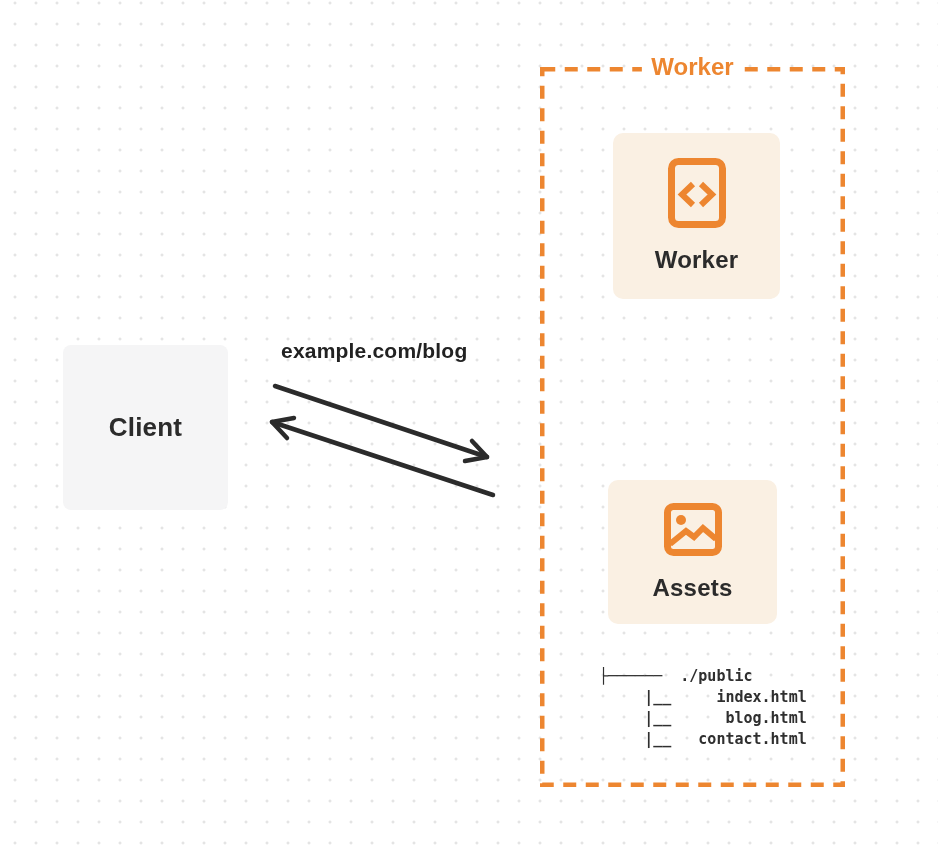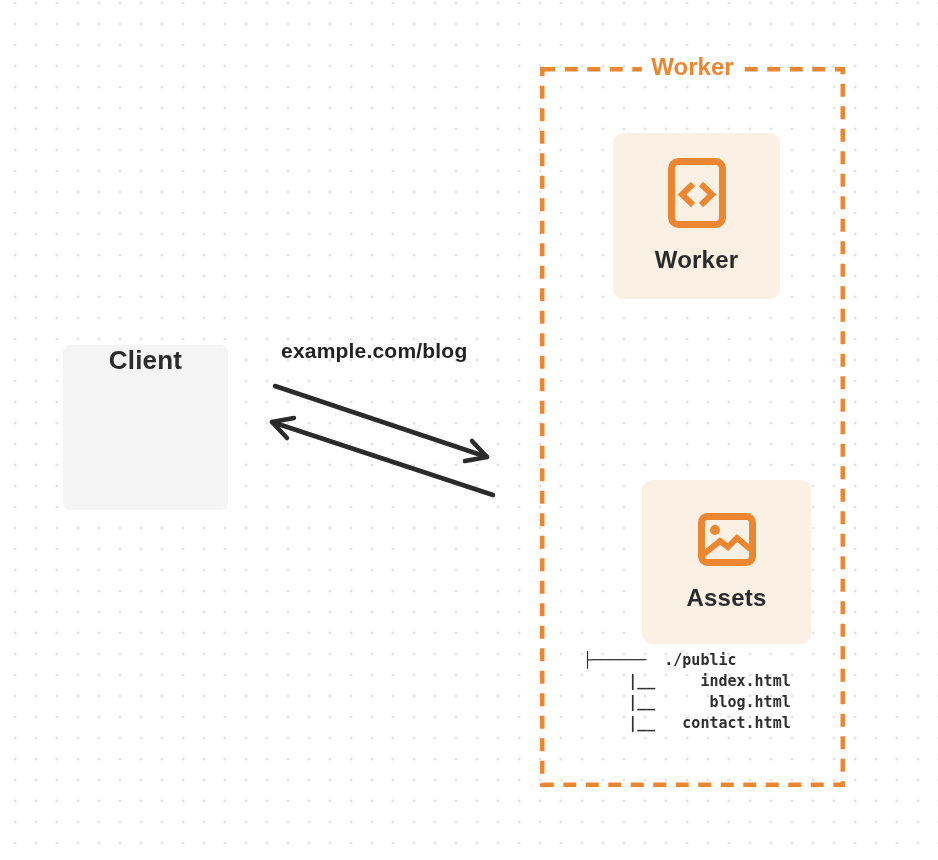--- a/index.html
+++ b/index.html
@@ -14,21 +14,21 @@
     background-color: #ffffff;
     background-image: radial-gradient(circle, #dbdbdb 1.2px, rgba(0,0,0,0) 1.4px);
     background-size: 21px 21px;
     background-position: 4.5px -7.5px;
   }
   
   .client-box {
     position: absolute; left: 63px; top: 345px;
     width: 165px; height: 165px;
     background: #f5f5f6; border-radius: 8px;
-    display: flex; align-items: flex-start; justify-content: center;
+    display: flex; align-items: center; justify-content: center;
   }
   .client-box .label {
     font-size: 26px; font-weight: 700; color: #2b2b2b; letter-spacing: 0.2px;
   }
   
   .request-label {
     position: absolute; left: 281px; top: 339px;
     font-size: 21px; font-weight: 700; color: #222; letter-spacing: 0.2px;
     white-space: nowrap;
   }
@@ -48,28 +48,28 @@
     white-space: nowrap; z-index: 2;
   }
   
   .node {
     position: absolute;
     background: #faf0e3; border-radius: 10px;
     display: flex; flex-direction: column;
     align-items: center; justify-content: center; gap: 18px;
   }
   .node-worker { left: 73px; top: 66px; width: 167px; height: 166px; }
-  .node-assets { left: 68px; top: 413px; width: 169px; height: 164px; margin-left: 34px; }
+  .node-assets { left: 68px; top: 413px; width: 169px; height: 144px; }
   .node .label {
     font-size: 24px; font-weight: 700; color: #2b2b2b; letter-spacing: 0.2px;
   }
   
   .file-tree {
     position: absolute; left: 43px; top: 583px;
-    margin: 0;
+    margin: 16px;
     font-family: "DejaVu Sans Mono", monospace;
     font-size: 15px; line-height: 21px; font-weight: 600;
     color: #2f2f2f; white-space: pre;
   }
 </style>
 </head>
 <body>
 
 <div class="canvas">
 

